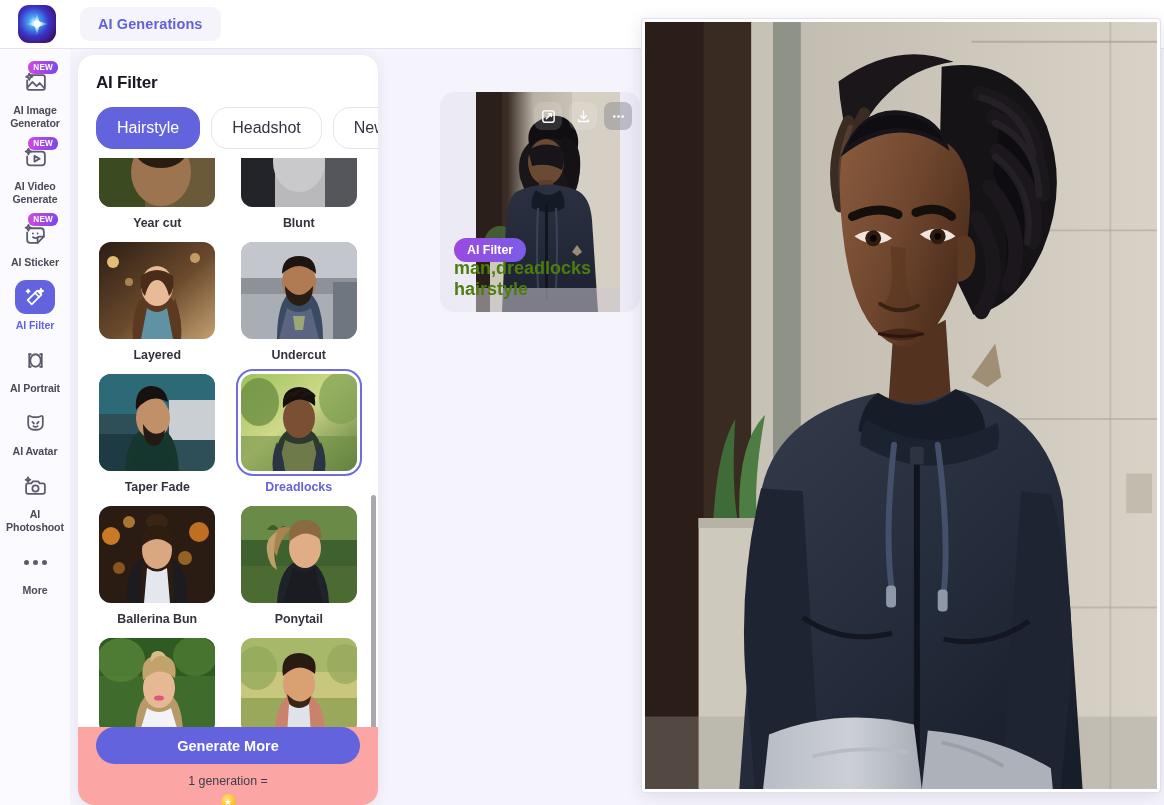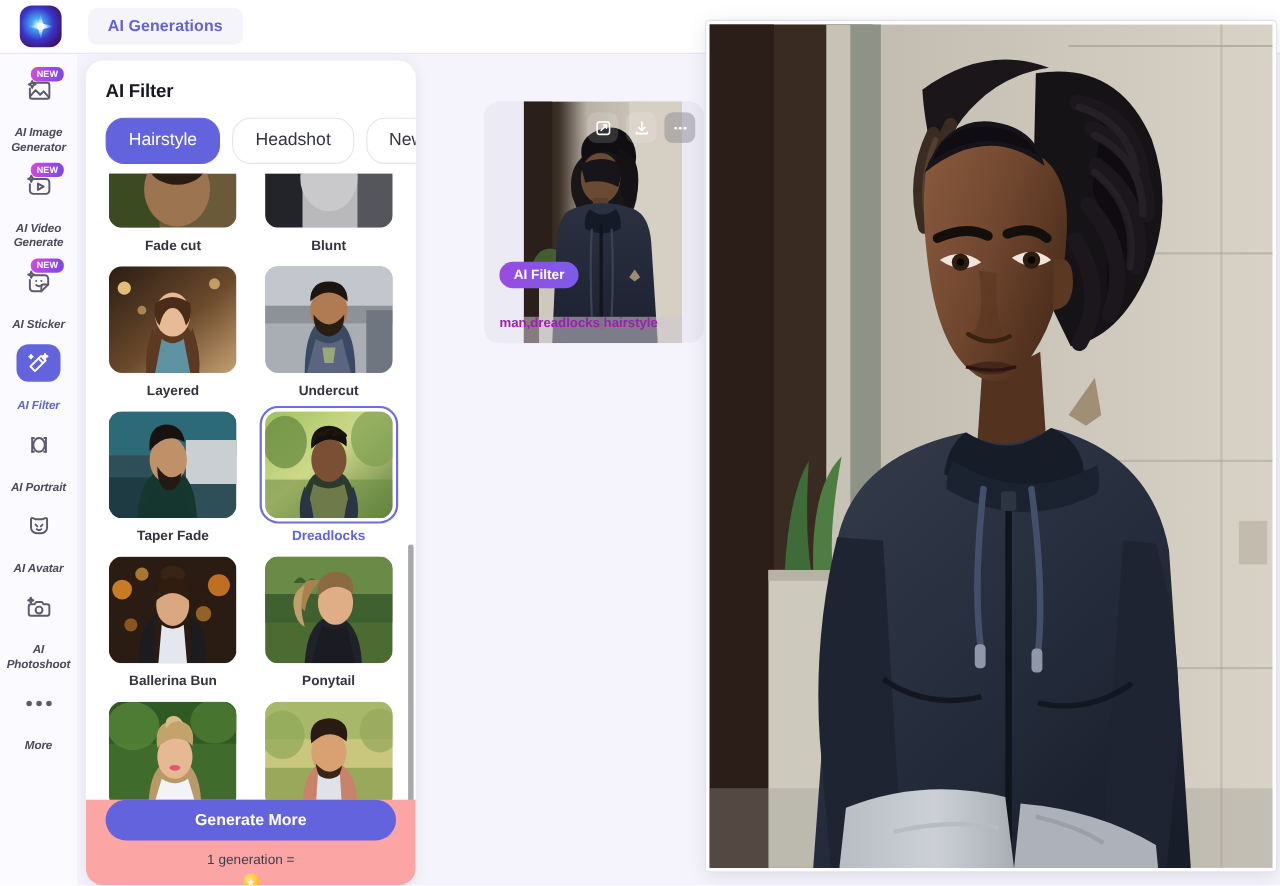--- a/index.html
+++ b/index.html
@@ -50,22 +50,22 @@
   .rail-icon-wrap { position: relative; width: 44px; height: 38px; display: flex; align-items: center; justify-content: center; }
   .rail-icon {
     width: 38px; height: 32px; display: flex; align-items: center; justify-content: center;
     color: #5b5b6b;
   }
   .rail-item.active .rail-icon {
     width: 40px; height: 34px; border-radius: 11px;
     background: #6363dd; color: #ffffff;
   }
   .rail-label {
-    margin-top: 14px; font-size: 10.6px; line-height: 13px; font-weight: bold;
-    color: #4a4a58; text-align: center; width: 68px; letter-spacing: -.1px; font-style: italic;
+    margin-top: 3px; font-size: 10.6px; line-height: 13px; font-weight: bold;
+    color: #4a4a58; text-align: center; width: 68px; letter-spacing: -.1px;
   }
   .rail-item.active .rail-label { color: #6363dd; }
   .new-badge {
     position: absolute; right: -1px; top: -2px;
     font-size: 8.2px; font-weight: bold; color: #fff;
     background: linear-gradient(100deg, #d24bdd 0%, #7a47e8 100%);
     border-radius: 6px; padding: 1.5px 5px 2px; letter-spacing: .2px;
   }
   .dots-ic { display: flex; gap: 4px; align-items: center; justify-content: center; height: 32px; }
   .dots-ic i { width: 5px; height: 5px; border-radius: 50%; background: #5b5b6b; display: block; }
@@ -165,21 +165,21 @@
   .act-btn.ghost { background: rgba(255,255,255,.14); }
   .act-btn.more { background: rgba(130,130,140,.45); }
   .filter-badge {
     position: absolute; left: 14px; bottom: 50px; z-index: 4;
     padding: 5px 13px; border-radius: 13px;
     background: linear-gradient(95deg, #9b4ae0 0%, #7a5ce8 100%);
     color: #fff; font-size: 12.4px; font-weight: bold;
   }
   .card-caption {
     position: absolute; left: 0; bottom: 12px; width: 100%; z-index: 4;
-    padding: 0 14px; font-size: 12px; font-weight: bold; color: #a21caf;
+    padding: 0 14px; font-size: 18px; font-weight: bold; color: #4d7c0f;
   }
 
   
   .preview {
     position: absolute; left: 642px; top: 19px; width: 518px; height: 773px;
     background: #ffffff; border: 3px solid #ffffff; border-radius: 3px;
     box-shadow: 0 0 0 1px #e3e0ee, 0 3px 18px rgba(45,35,90,.12);
     overflow: hidden; z-index: 40;
   }
   .preview svg { display: block; width: 100%; height: 100%; }
@@ -415,21 +415,21 @@
 
         <div class="style-cell">
           <div class="thumb">
             <svg viewBox="0 0 116 97" preserveAspectRatio="xMidYMid slice">
               <rect width="116" height="97" fill="#6b5a3a"></rect>
               <rect width="46" height="97" fill="#3c4a22"></rect>
               <ellipse cx="62" cy="62" rx="30" ry="34" fill="#9c7450"></ellipse>
               <ellipse cx="62" cy="40" rx="26" ry="18" fill="#2a1c10"></ellipse>
             </svg>
           </div>
-          <div class="style-label">Fade cut</div>
+          <div class="style-label">Year cut</div>
         </div>
 
         <div class="style-cell">
           <div class="thumb">
             <svg viewBox="0 0 116 97" preserveAspectRatio="xMidYMid slice">
               <rect width="116" height="97" fill="#b9b9bb"></rect>
               <rect width="34" height="97" fill="#22242a"></rect>
               <rect x="84" width="32" height="97" fill="#54565c"></rect>
               <ellipse cx="58" cy="52" rx="26" ry="30" fill="#c9c9cb"></ellipse>
             </svg>

